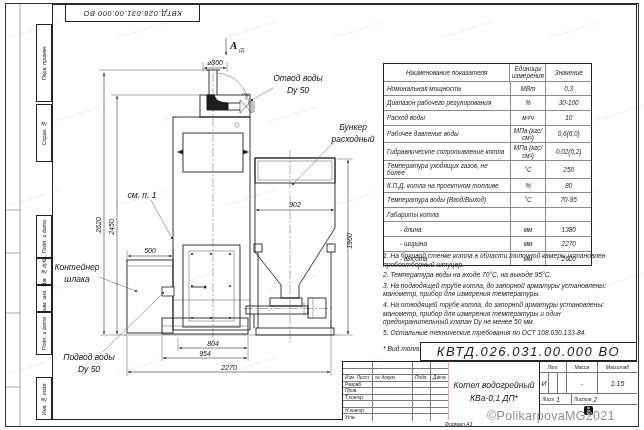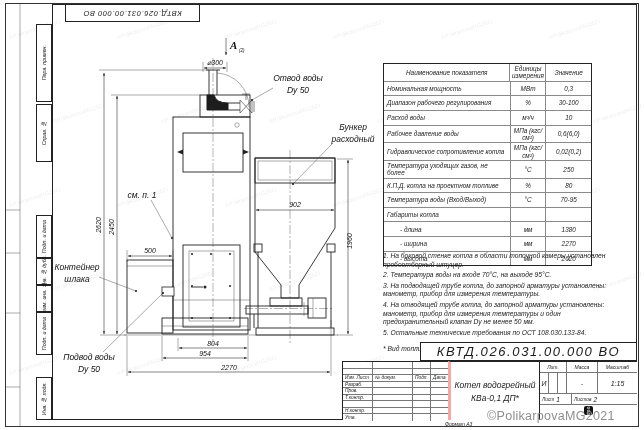--- a/index.html
+++ b/index.html
@@ -50,21 +50,21 @@
   .notes p.fuel{margin-top:7px;}
   
   .tb{z-index:4;background:#fff;}
   .tb-docnum{border:1.4px solid #222;display:flex;align-items:center;justify-content:center;}
   .tb-docnum span{font-size:13px;font-style:italic;letter-spacing:1.6px;white-space:nowrap;}
   .tb-left{border-left:1.4px solid #222;}
   .trow{display:flex;border-bottom:1px solid #777;box-sizing:border-box;}
   .trow:last-child{border-bottom:none;}
   .tcell{box-sizing:border-box;border-right:1px solid #777;font-size:4.8px;font-style:italic;
          display:flex;align-items:center;padding:0 2px;overflow:hidden;white-space:nowrap;}
-  .tb-product{border-left:3px solid #fca5a5;border-right:1px solid #222;display:flex;flex-direction:column;
+  .tb-product{border-left:1px solid #fca5a5;border-right:1px solid #222;display:flex;flex-direction:column;
               align-items:center;justify-content:center;gap:3px;}
   .tb-product div{font-size:8.5px;font-style:italic;white-space:nowrap;}
   .hcell{box-sizing:border-box;border-right:1px solid #777;display:flex;align-items:center;justify-content:center;
          font-size:5px;font-style:italic;}
   .vcell{box-sizing:border-box;border-right:1px solid #777;display:flex;align-items:center;justify-content:center;
          font-size:7px;font-style:italic;}
   .sheet-lbl{font-size:4.8px;font-style:italic;margin-right:2px;}
   .sheet-val{font-size:6.5px;font-style:italic;}
   .logo-row{display:flex;align-items:center;gap:16px;padding:1px 2px;flex-direction:column;}
   .logo-mark{width:9px;height:13px;background:#111;border-radius:2px;display:flex;align-items:center;justify-content:center;}

